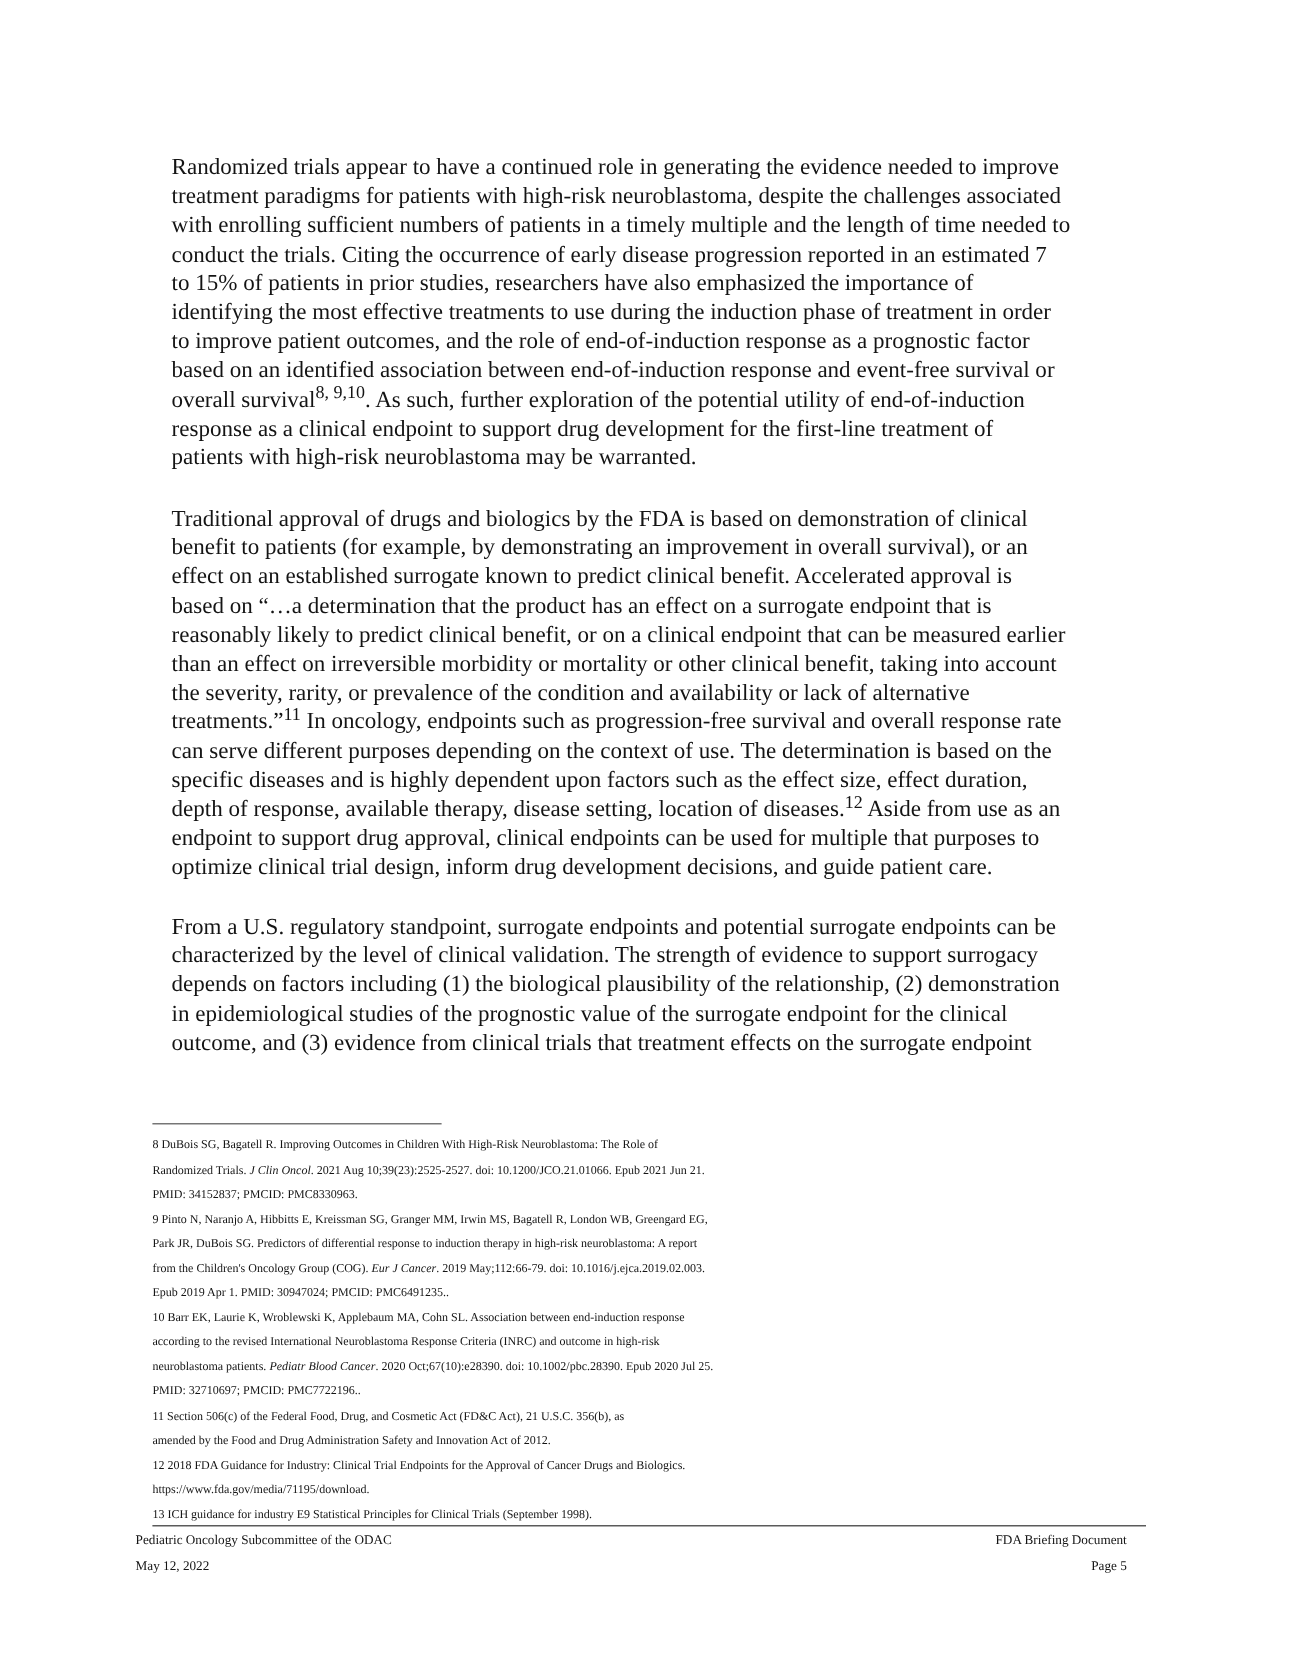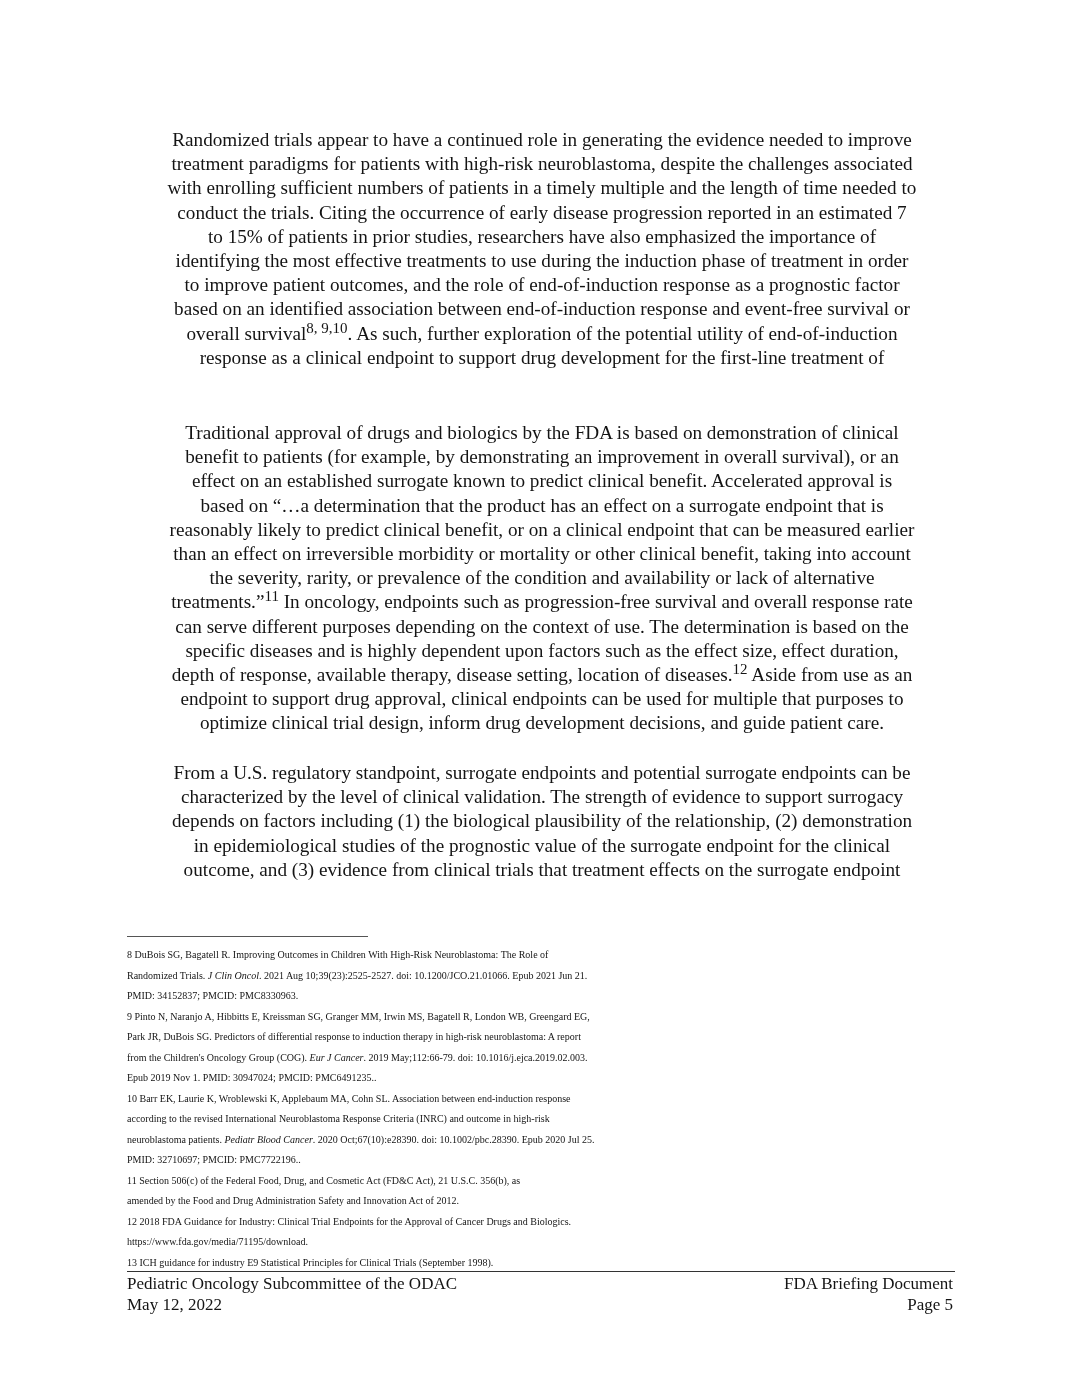--- a/index.html
+++ b/index.html
@@ -2,63 +2,64 @@
 <html><head>
   <meta charset="utf-8">
   <style>
     html, body { margin: 0; padding: 0; background: #ffffff; }
     body {
       width: 1080px; height: 1397px; position: relative; overflow: hidden;
       font-family: "Liberation Serif", "DejaVu Serif", serif; color: #141414;
     }
     .page { position: absolute; left: 0; top: 0; width: 1080px; height: 1397px; background: #fff; }
     .body-text {
-      position: absolute; left: 127px; width: 830px;
-      font-size: 19.2px; line-height: 24.2px; white-space: nowrap; text-align: center;
+      position: absolute; left: 143px; width: 830px;
+      font-size: 19.2px; line-height: 24.2px; white-space: nowrap;
     }
     .line { display: block; height: 24.2px; }
     sup { font-size: 15px; vertical-align: 7px; line-height: 0; }
     #p1 { top: 128px; }
     #p2 { top: 421px; }
     #p3 { top: 761px; }
     .fn-rule {
       position: absolute; left: 127px; top: 936px; width: 241px; height: 0;
       border-top: 1px solid #555;
     }
     .footnotes {
       position: absolute; left: 127px; top: 945px; width: 830px;
       font-size: 10px; line-height: 20.5px; white-space: nowrap;
     }
     .footnotes .line { height: 20.5px; }
     .footer-rule {
       position: absolute; left: 127px; top: 1271px; width: 828px; height: 0;
       border-top: 1.5px solid #333;
     }
     .footer {
-      position: absolute; left: 127px; top: 1274px; width: 826px;
-      font-size: 17px; line-height: 20.5px;
+      position: absolute; left: 113px; top: 1274px; width: 826px;
+      font-size: 11px; line-height: 20.5px;
     }
     .footer .row { display: flex; justify-content: space-between; height: 20.5px; }
   </style>
 </head>
 <body>
 
 <div class="page">
 
   <div class="body-text" id="p1">
     <span class="line">Randomized trials appear to have a continued role in generating the evidence needed to improve</span>
     <span class="line">treatment paradigms for patients with high-risk neuroblastoma, despite the challenges associated</span>
     <span class="line">with enrolling sufficient numbers of patients in a timely multiple and the length of time needed to</span>
     <span class="line">conduct the trials. Citing the occurrence of early disease progression reported in an estimated 7</span>
     <span class="line">to 15% of patients in prior studies, researchers have also emphasized the importance of</span>
     <span class="line">identifying the most effective treatments to use during the induction phase of treatment in order</span>
     <span class="line">to improve patient outcomes, and the role of end-of-induction response as a prognostic factor</span>
     <span class="line">based on an identified association between end-of-induction response and event-free survival or</span>
     <span class="line"><span>overall survival</span><sup>8, 9,10</sup><span>.  As such, further exploration of the potential utility of end-of-induction</span></span>
     <span class="line">response as a clinical endpoint to support drug development for the first-line treatment of</span>
+    <span class="line">patients with high-risk neuroblastoma may be warranted.</span>
   </div>
 
   <div class="body-text" id="p2">
     <span class="line">Traditional approval of drugs and biologics by the FDA is based on demonstration of clinical</span>
     <span class="line">benefit to patients (for example, by demonstrating an improvement in overall survival), or an</span>
     <span class="line">effect on an established surrogate known to predict clinical benefit. Accelerated approval is</span>
     <span class="line">based on “…a determination that the product has an effect on a surrogate endpoint that is</span>
     <span class="line">reasonably likely to predict clinical benefit, or on a clinical endpoint that can be measured earlier</span>
     <span class="line">than an effect on irreversible morbidity or mortality or other clinical benefit, taking into account</span>
     <span class="line">the severity, rarity, or prevalence of the condition and availability or lack of alternative</span>
@@ -83,21 +84,21 @@
   <div class="footnotes">
     <div>
       <span class="line">8 DuBois SG, Bagatell R. Improving Outcomes in Children With High-Risk Neuroblastoma: The Role of</span>
       <span class="line"><span>Randomized Trials. </span><i>J Clin Oncol</i><span>. 2021 Aug 10;39(23):2525-2527. doi: 10.1200/JCO.21.01066. Epub 2021 Jun 21.</span></span>
       <span class="line">PMID: 34152837; PMCID: PMC8330963.</span>
     </div>
     <div>
       <span class="line">9 Pinto N, Naranjo A, Hibbitts E, Kreissman SG, Granger MM, Irwin MS, Bagatell R, London WB, Greengard EG,</span>
       <span class="line">Park JR, DuBois SG. Predictors of differential response to induction therapy in high-risk neuroblastoma: A report</span>
       <span class="line"><span>from the Children's Oncology Group (COG). </span><i>Eur J Cancer</i><span>. 2019 May;112:66-79. doi: 10.1016/j.ejca.2019.02.003.</span></span>
-      <span class="line">Epub 2019 Nov 1. PMID: 30947024; PMCID: PMC6491235..</span>
+      <span class="line">Epub 2019 Apr 1. PMID: 30947024; PMCID: PMC6491235..</span>
     </div>
     <div>
       <span class="line">10 Barr EK, Laurie K, Wroblewski K, Applebaum MA, Cohn SL. Association between end-induction response</span>
       <span class="line">according to the revised International Neuroblastoma Response Criteria (INRC) and outcome in high-risk</span>
       <span class="line"><span>neuroblastoma patients. </span><i>Pediatr Blood Cancer</i><span>. 2020 Oct;67(10):e28390. doi: 10.1002/pbc.28390. Epub 2020 Jul 25.</span></span>
       <span class="line">PMID: 32710697; PMCID: PMC7722196..</span>
     </div>
     <div>
       <span class="line">11 Section 506(c) of the Federal Food, Drug, and Cosmetic Act (FD&amp;C Act), 21 U.S.C. 356(b), as</span>
       <span class="line">amended by the Food and Drug Administration Safety and Innovation Act of 2012.</span>

